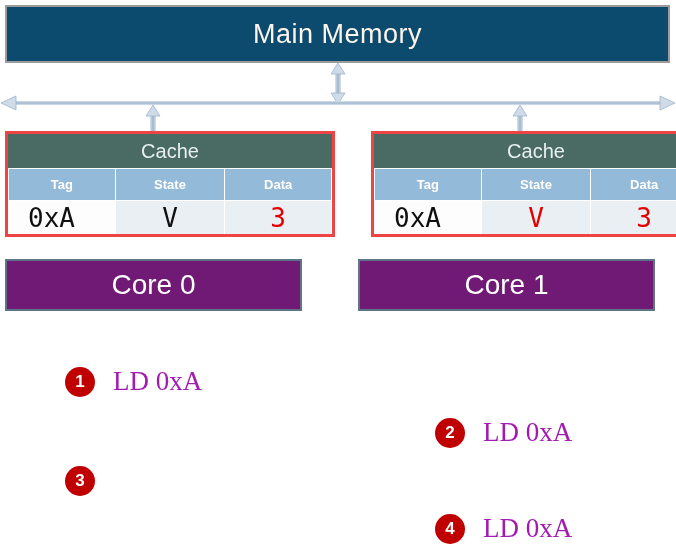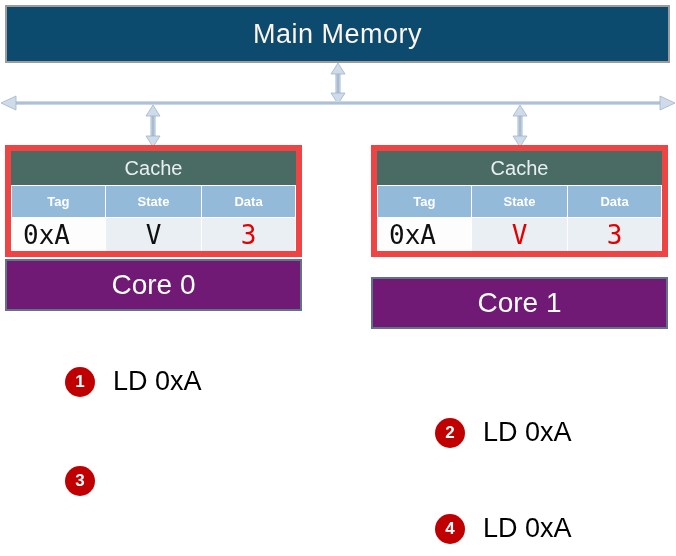--- a/index.html
+++ b/index.html
@@ -50,24 +50,24 @@
   }
   .bus-svg {
     position: absolute;
     left: 0; top: 60px;
     width: 676px; height: 92px;
   }
 
   
   .cache {
     position: absolute;
-    top: 145px;
-    width: 297px;
+    top: 131px;
+    width: 330px;
     box-sizing: border-box;
-    border: 6px solid #ef4444;
+    border: 3px solid #ef4444;
     background: #ffffff;
   }
   .cache.left  { left: 5px; }
   .cache.right { left: 371px; }
 
   .cache-title {
     height: 34px;
     background: #4a6b63;
     color: #e8f0ee;
     font-size: 20px;
@@ -96,39 +96,39 @@
     border: 1px solid #ffffff;
     border-bottom: none;
     text-align: center;
     font-family: "DejaVu Sans Mono", monospace;
     font-size: 26px;
     color: #101010;
   }
   .cache-table td.tag-cell {
     background: #fdfdfd;
     text-align: left;
-    padding-left: 11px;
+    padding-left: 19px;
   }
   .cache-table td.red { color: #e50000; }
 
   
   .core {
     position: absolute;
     top: 259px;
     width: 297px;
     height: 52px;
     box-sizing: border-box;
     background: #701a75;
     border: 2px solid #5f7487;
     display: flex;
     align-items: center;
     justify-content: center;
   }
   .core.left  { left: 5px; }
-  .core.right { left: 371px; margin-top: 18px; }
+  .core.right { left: 358px; }
   .core-label {
     color: #ffffff;
     font-size: 28px;
   }
 
   
   .step {
     position: absolute;
     display: flex;
     align-items: center;
@@ -140,23 +140,23 @@
     color: #ffffff;
     font-size: 17px;
     font-weight: bold;
     display: flex;
     align-items: center;
     justify-content: center;
     flex: 0 0 auto;
   }
   .step-text {
     margin-left: 18px;
-    font-family: Liberation Sans, sans-serif;
+    font-family: Liberation Serif, serif;
     font-size: 27px;
-    color: #000000;
+    color: #a21caf;
     white-space: pre;
   }
 </style>
 </head>
 <body>
 
 <div class="stage">
 
   <div class="main-memory">
     <span class="main-memory-label">Main Memory</span>

